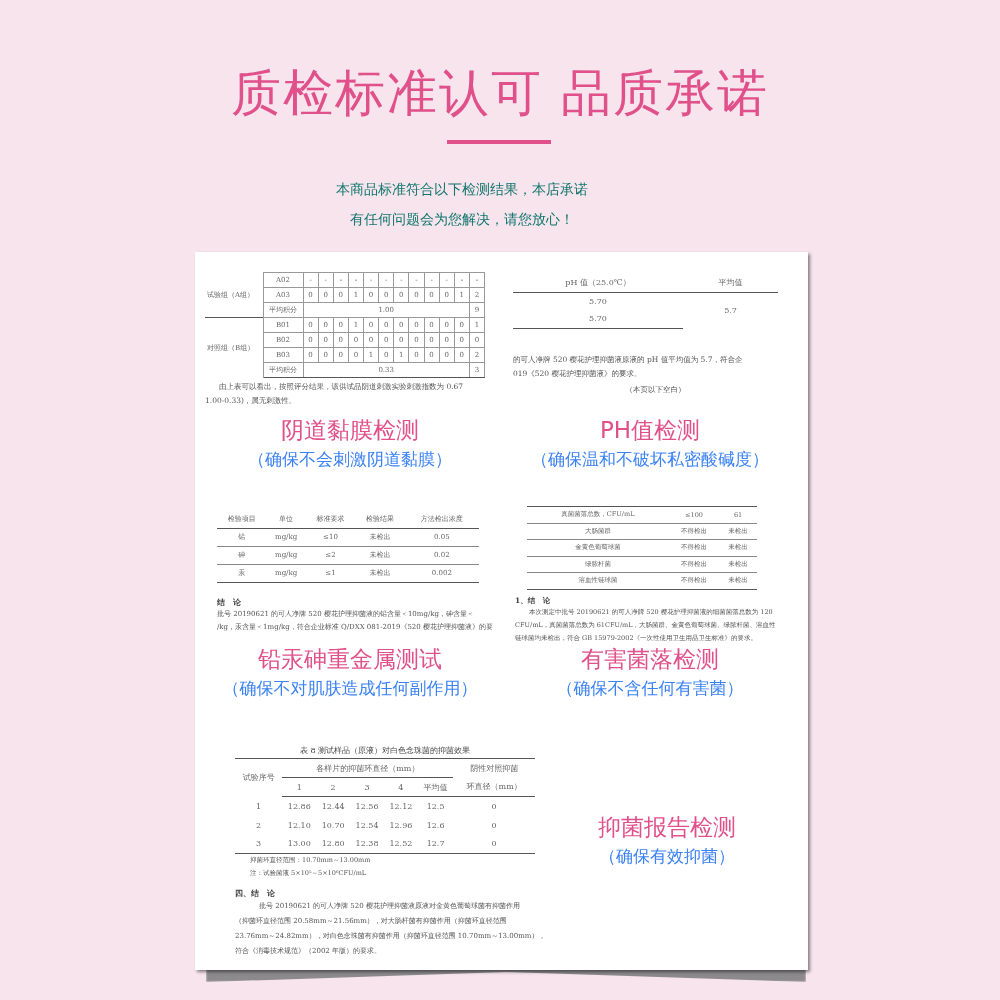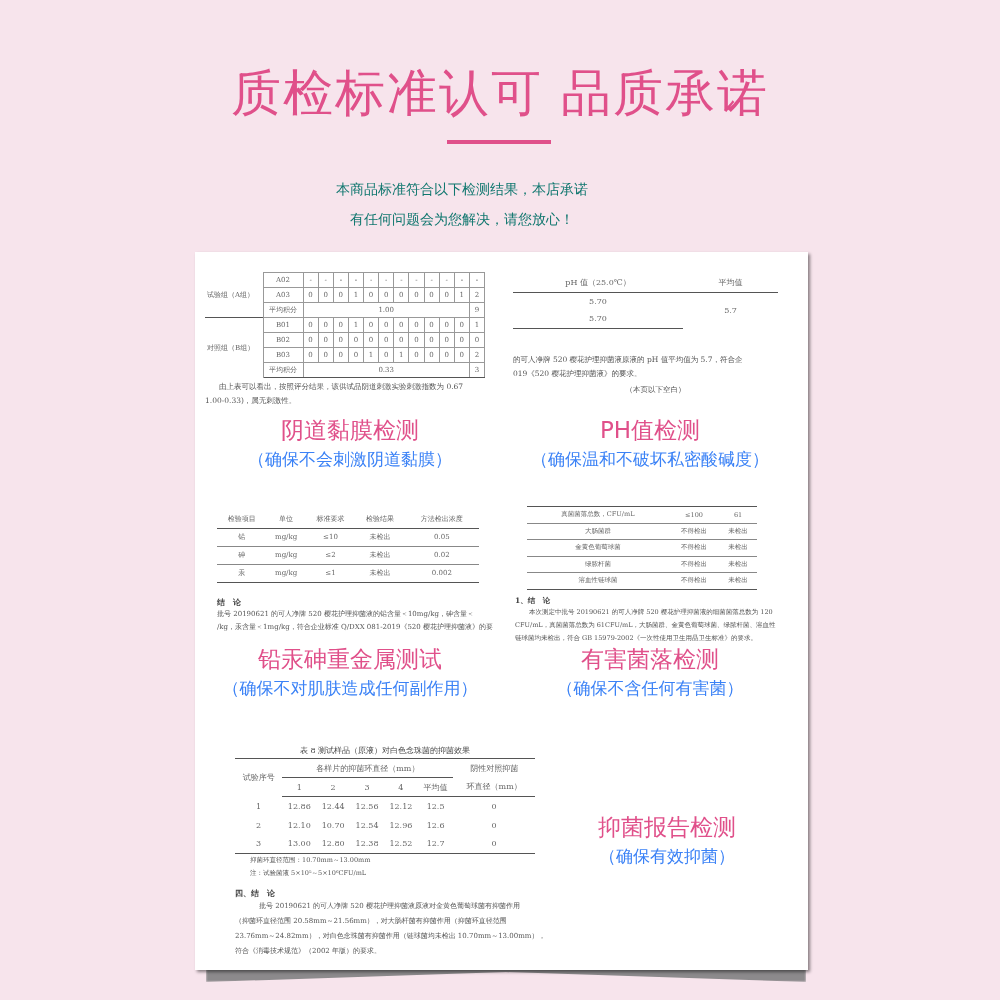--- a/index.html
+++ b/index.html
@@ -371,21 +371,21 @@
     </tbody>
       </table>
     <div class="note">
       <div>抑菌环直径范围：10.70mm～13.00mm</div>
       <div>注：试验菌液 5×10⁵～5×10⁶CFU/mL</div>
     </div>
     <h4>四、结　论</h4>
     <p>
       <span style="padding-left:24px">批号 20190621 的可人净牌 520 樱花护理抑菌液原液对金黄色葡萄球菌有抑菌作用</span><br>
       <span>（抑菌环直径范围 20.58mm～21.56mm），对大肠杆菌有抑菌作用（抑菌环直径范围</span><br>
-      <span>23.76mm～24.82mm），对白色念珠菌有抑菌作用（链球菌均未检出 10.70mm～13.00mm），</span><br>
+      <span>23.76mm～24.82mm），对白色念珠菌有抑菌作用（抑菌环直径范围 10.70mm～13.00mm），</span><br>
       <span>符合《消毒技术规范》（2002 年版）的要求。</span>
     </p>
   </div>
 
   <div class="label" style="left:372px; top:560px; width:200px;">
     <div class="t">抑菌报告检测</div>
     <div class="s">（确保有效抑菌）</div>
   </div>
 </div>
 

